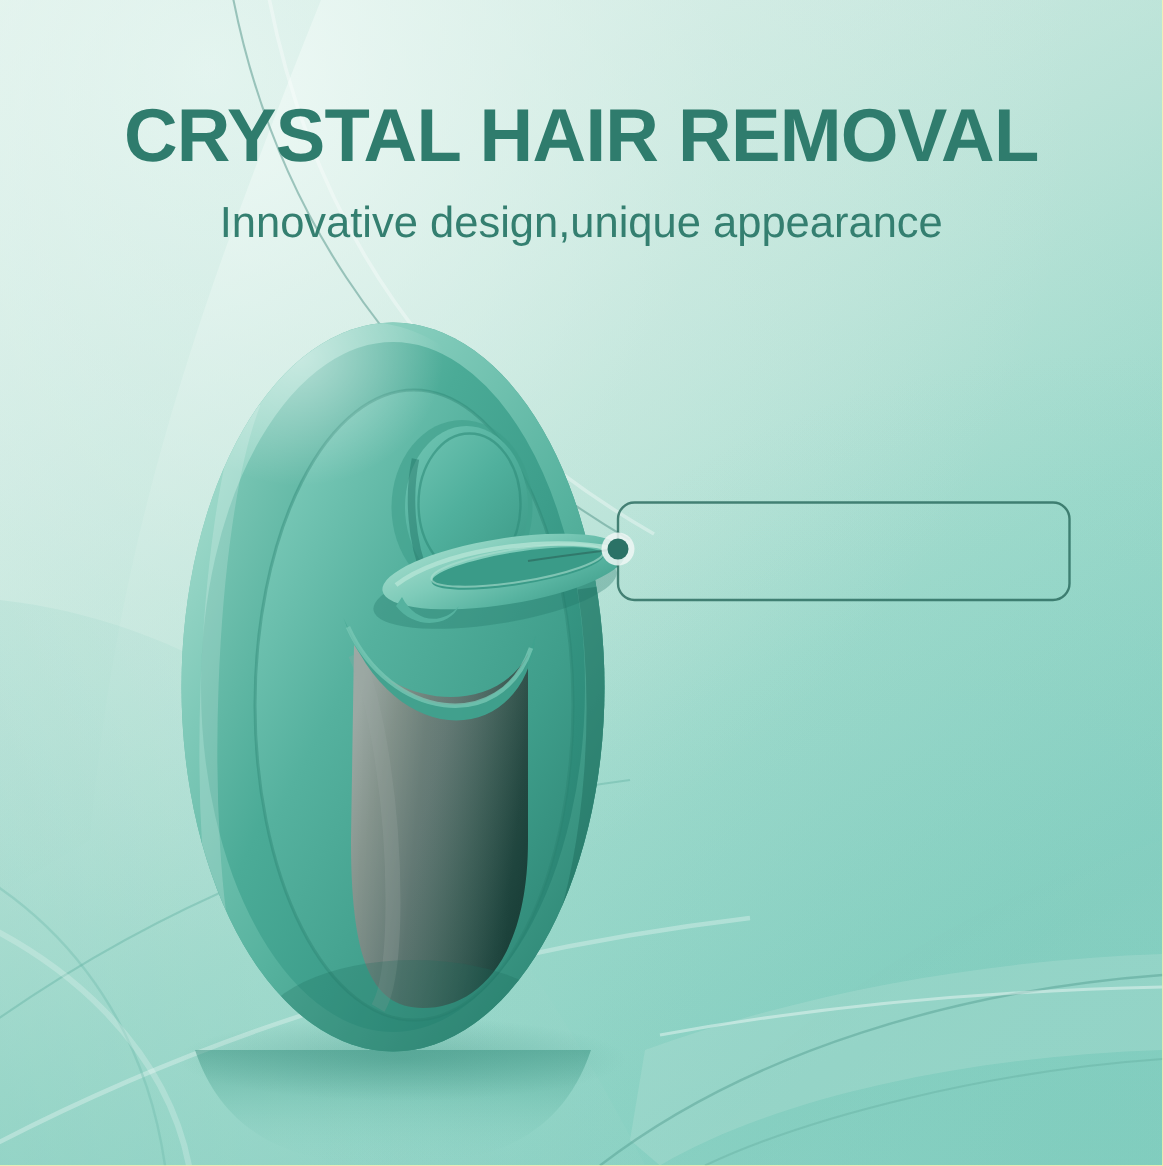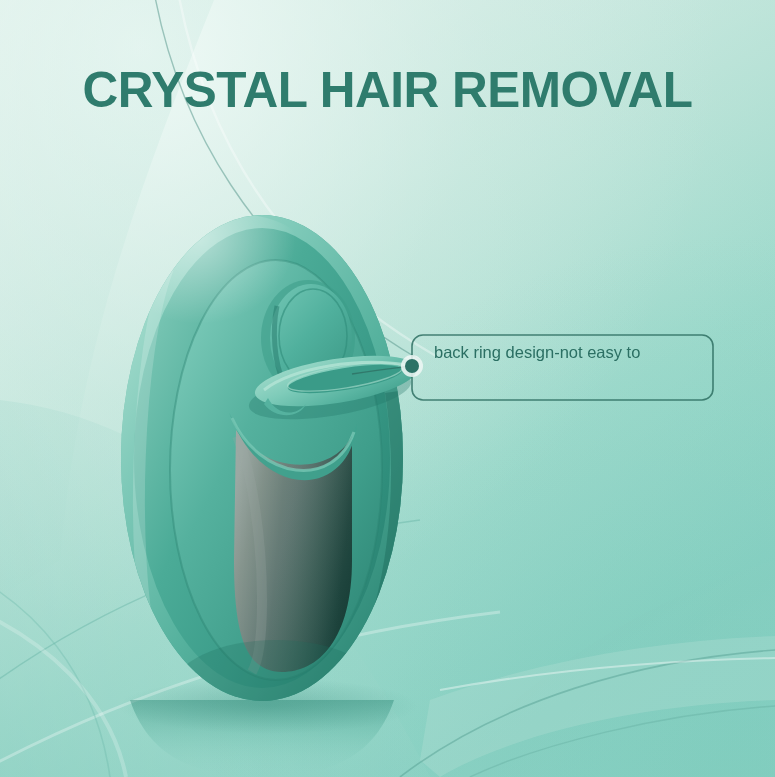--- a/index.html
+++ b/index.html
@@ -267,18 +267,18 @@
     <path d="M 352 374 C 378 370 396 368 412 366" fill="none" stroke="#2e6e62" stroke-opacity="0.75" stroke-width="1.4"></path>
 
     <rect x="412" y="335" width="301" height="65" rx="11" ry="11" fill="none" stroke="#2e6e62" stroke-opacity="0.85" stroke-width="1.6"></rect>
 
     <circle cx="412" cy="366" r="11" fill="#eef7f4" fill-opacity="0.85"></circle>
     <circle cx="412" cy="366" r="7" fill="#2b7266"></circle>
   </svg>
 
   <div class="txt-layer">
     <div id="headline">CRYSTAL HAIR REMOVAL</div>
+    <div id="subtitle">Innovative design,unique appearance</div>
     <div id="callout-text">
-      <span class="line">back ring design-not easy to</span>
     </div>
   </div>
 
 </div>
 
 </body></html>

